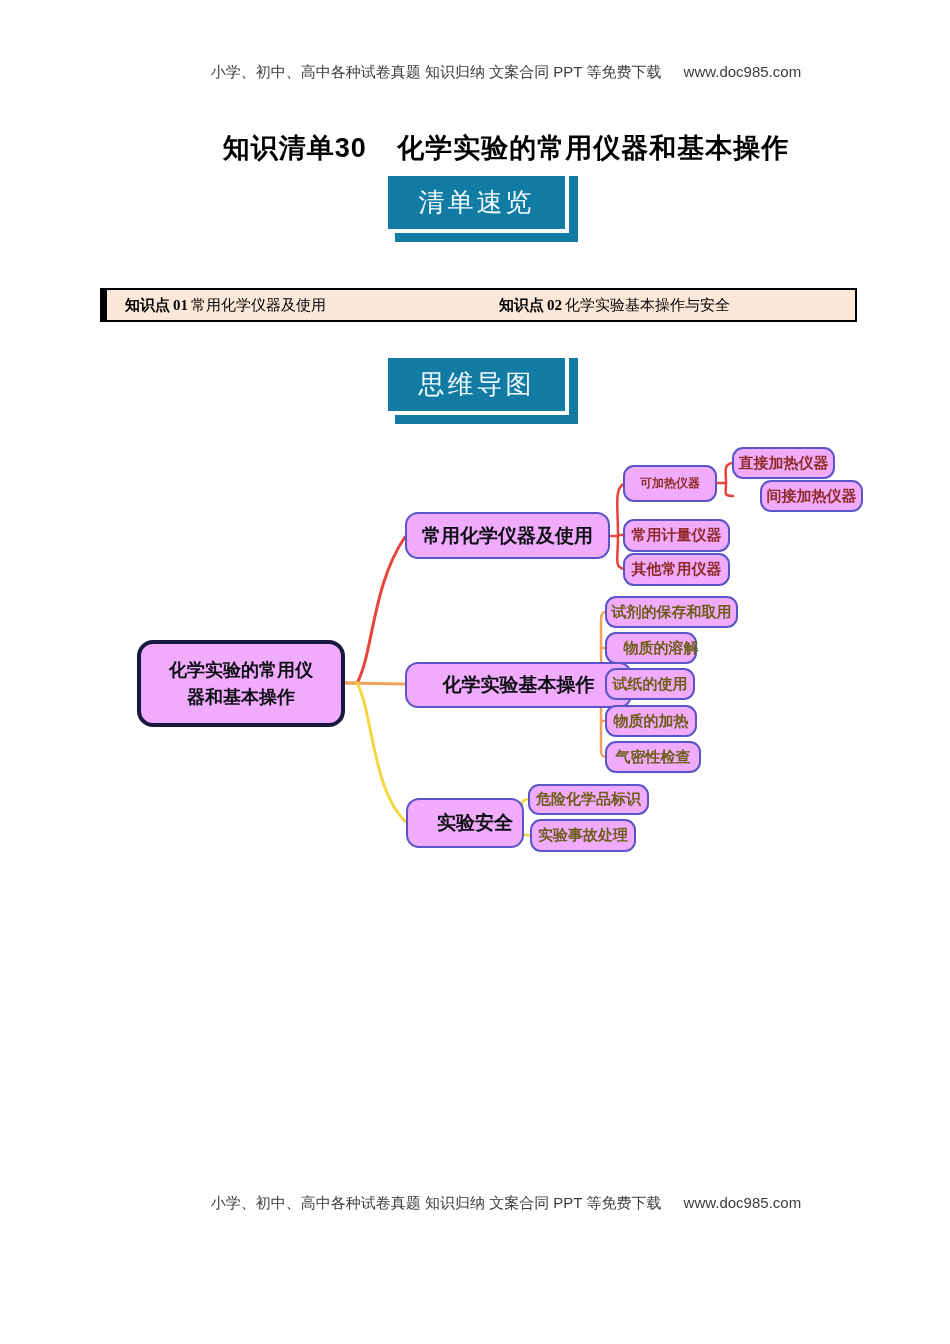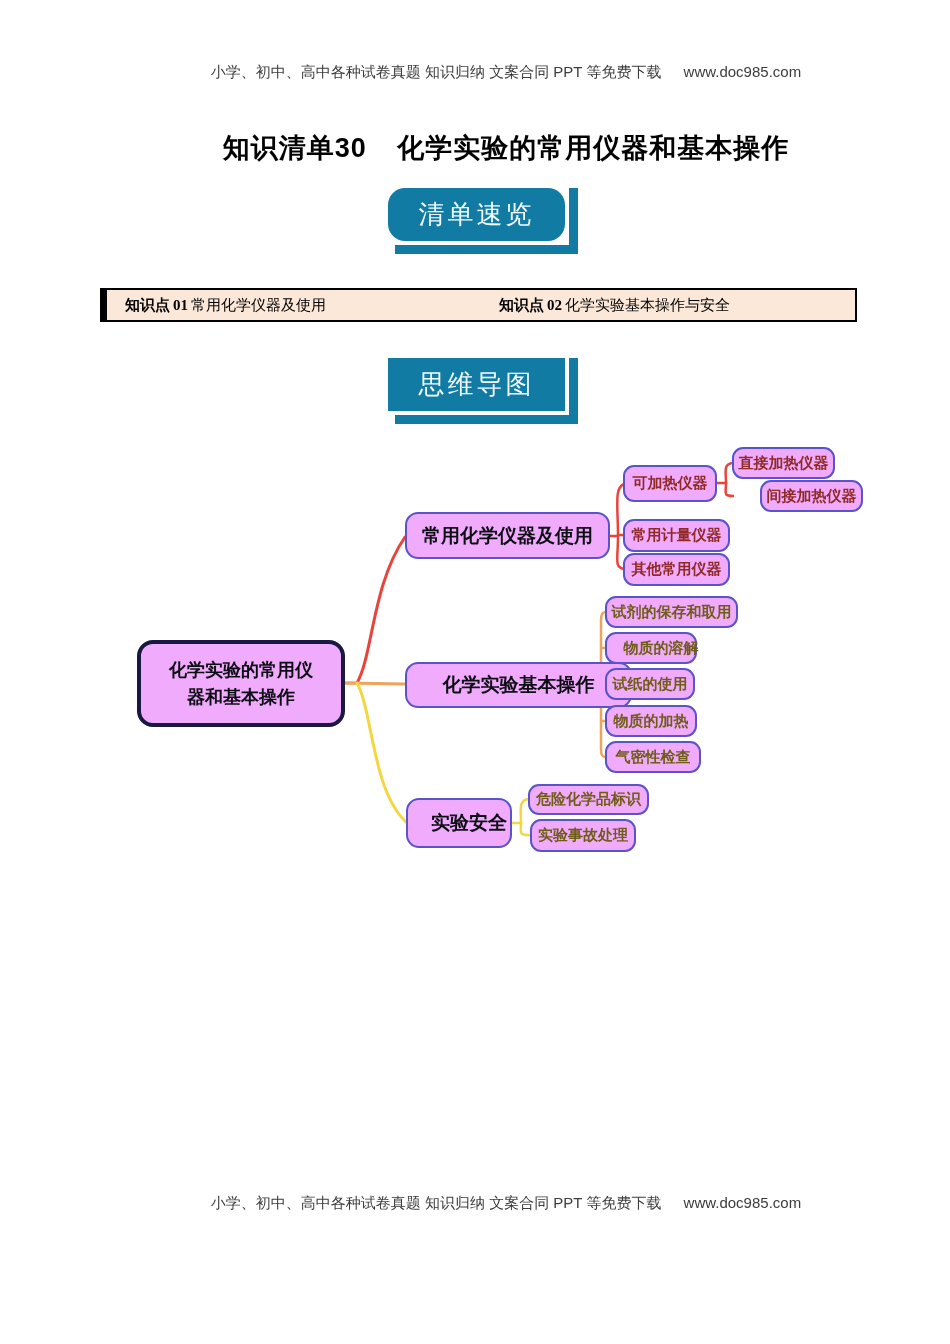--- a/index.html
+++ b/index.html
@@ -27,40 +27,40 @@
   .kp-cell .kp-num{font-weight:bold;font-family:"Liberation Serif","DejaVu Serif",serif;margin:0 3px;}
 
   #mindmap-svg{position:absolute;left:0;top:0;width:950px;height:1344px;pointer-events:none;}
 
   .mm-node{position:absolute;display:flex;align-items:center;justify-content:center;
            background:#f0abfc;box-sizing:border-box;font-weight:bold;white-space:nowrap;}
   .mm-root{border:4px solid #181840;border-radius:16px;font-size:18px;color:#0d0d14;
            text-align:center;line-height:1.45;white-space:normal;padding:0 24px;}
   .mm-branch{border:2.5px solid #5a54c8;border-radius:13px;font-size:19px;color:#0d0d14;}
   .mm-leaf{border:2.5px solid #5a54c8;border-radius:11px;}
-  .leaf-red{font-size:15px;color:#8f2a26;}
+  .leaf-red{font-size:12px;color:#8f2a26;}
   .leaf-red-sm{font-size:15px;color:#8f2a26;}
   .leaf-brown{font-size:15px;color:#6f5c18;}
 </style>
 </head>
 <body>
 
 <div id="page">
 
   <div class="centerline siteline" style="top:63px;">
     <span>小学、初中、高中各种试卷真题 知识归纳 文案合同 PPT 等免费下载</span>
     <span class="url">www.doc985.com</span>
   </div>
 
   <div id="doc-title" class="centerline">
     <span class="t1">知识清单30</span>
     <span class="t2">化学实验的常用仪器和基本操作</span>
   </div>
 
-  <div class="banner" style="top:188px;border-radius:17px;">
+  <div class="banner" style="top:176px;">
     <span>清单速览</span>
   </div>
 
   <div id="kp-table">
     <div class="kp-cell">
       <span class="kp-label">知识点</span><span class="kp-num">01</span><span>常用化学仪器及使用</span>
     </div>
     <div class="kp-cell">
       <span class="kp-label">知识点</span><span class="kp-num">02</span><span>化学实验基本操作与安全</span>
     </div>
@@ -96,21 +96,21 @@
       <path d="M512 823 L521 823" stroke="#f2d73e" stroke-width="2.5"></path>
       <path d="M521 823 C521 810 518 800 529 799" stroke="#f2d73e" stroke-width="2.5"></path>
       <path d="M521 823 C521 832 518 836 531 835" stroke="#f2d73e" stroke-width="2.5"></path>
     </g>
   </svg>
 
   <div class="mm-node mm-root" style="left:137px;top:640px;width:208px;height:87px;">化学实验的常用仪器和基本操作</div>
 
   <div class="mm-node mm-branch" style="left:405px;top:512px;width:205px;height:47px;">常用化学仪器及使用</div>
   <div class="mm-node mm-branch" style="left:405px;top:662px;width:227px;height:46px;">化学实验基本操作</div>
-  <div class="mm-node mm-branch" style="left:406px;top:798px;width:106px;height:50px;padding-left:20px;">实验安全</div>
+  <div class="mm-node mm-branch" style="left:406px;top:798px;width:118px;height:50px;padding-left:20px;">实验安全</div>
 
   <div class="mm-node mm-leaf leaf-red" style="left:623px;top:465px;width:94px;height:37px;">可加热仪器</div>
   <div class="mm-node mm-leaf leaf-red-sm" style="left:732px;top:447px;width:103px;height:32px;">直接加热仪器</div>
   <div class="mm-node mm-leaf leaf-red-sm" style="left:732px;top:480px;width:103px;height:32px;margin-left:28px;">间接加热仪器</div>
   <div class="mm-node mm-leaf leaf-red-sm" style="left:623px;top:519px;width:107px;height:33px;">常用计量仪器</div>
   <div class="mm-node mm-leaf leaf-red-sm" style="left:623px;top:553px;width:107px;height:33px;">其他常用仪器</div>
 
   <div class="mm-node mm-leaf leaf-brown" style="left:605px;top:596px;width:133px;height:32px;">试剂的保存和取用</div>
   <div class="mm-node mm-leaf leaf-brown" style="left:605px;top:632px;width:92px;height:32px;padding-left:20px;">物质的溶解</div>
   <div class="mm-node mm-leaf leaf-brown" style="left:605px;top:668px;width:90px;height:32px;">试纸的使用</div>

